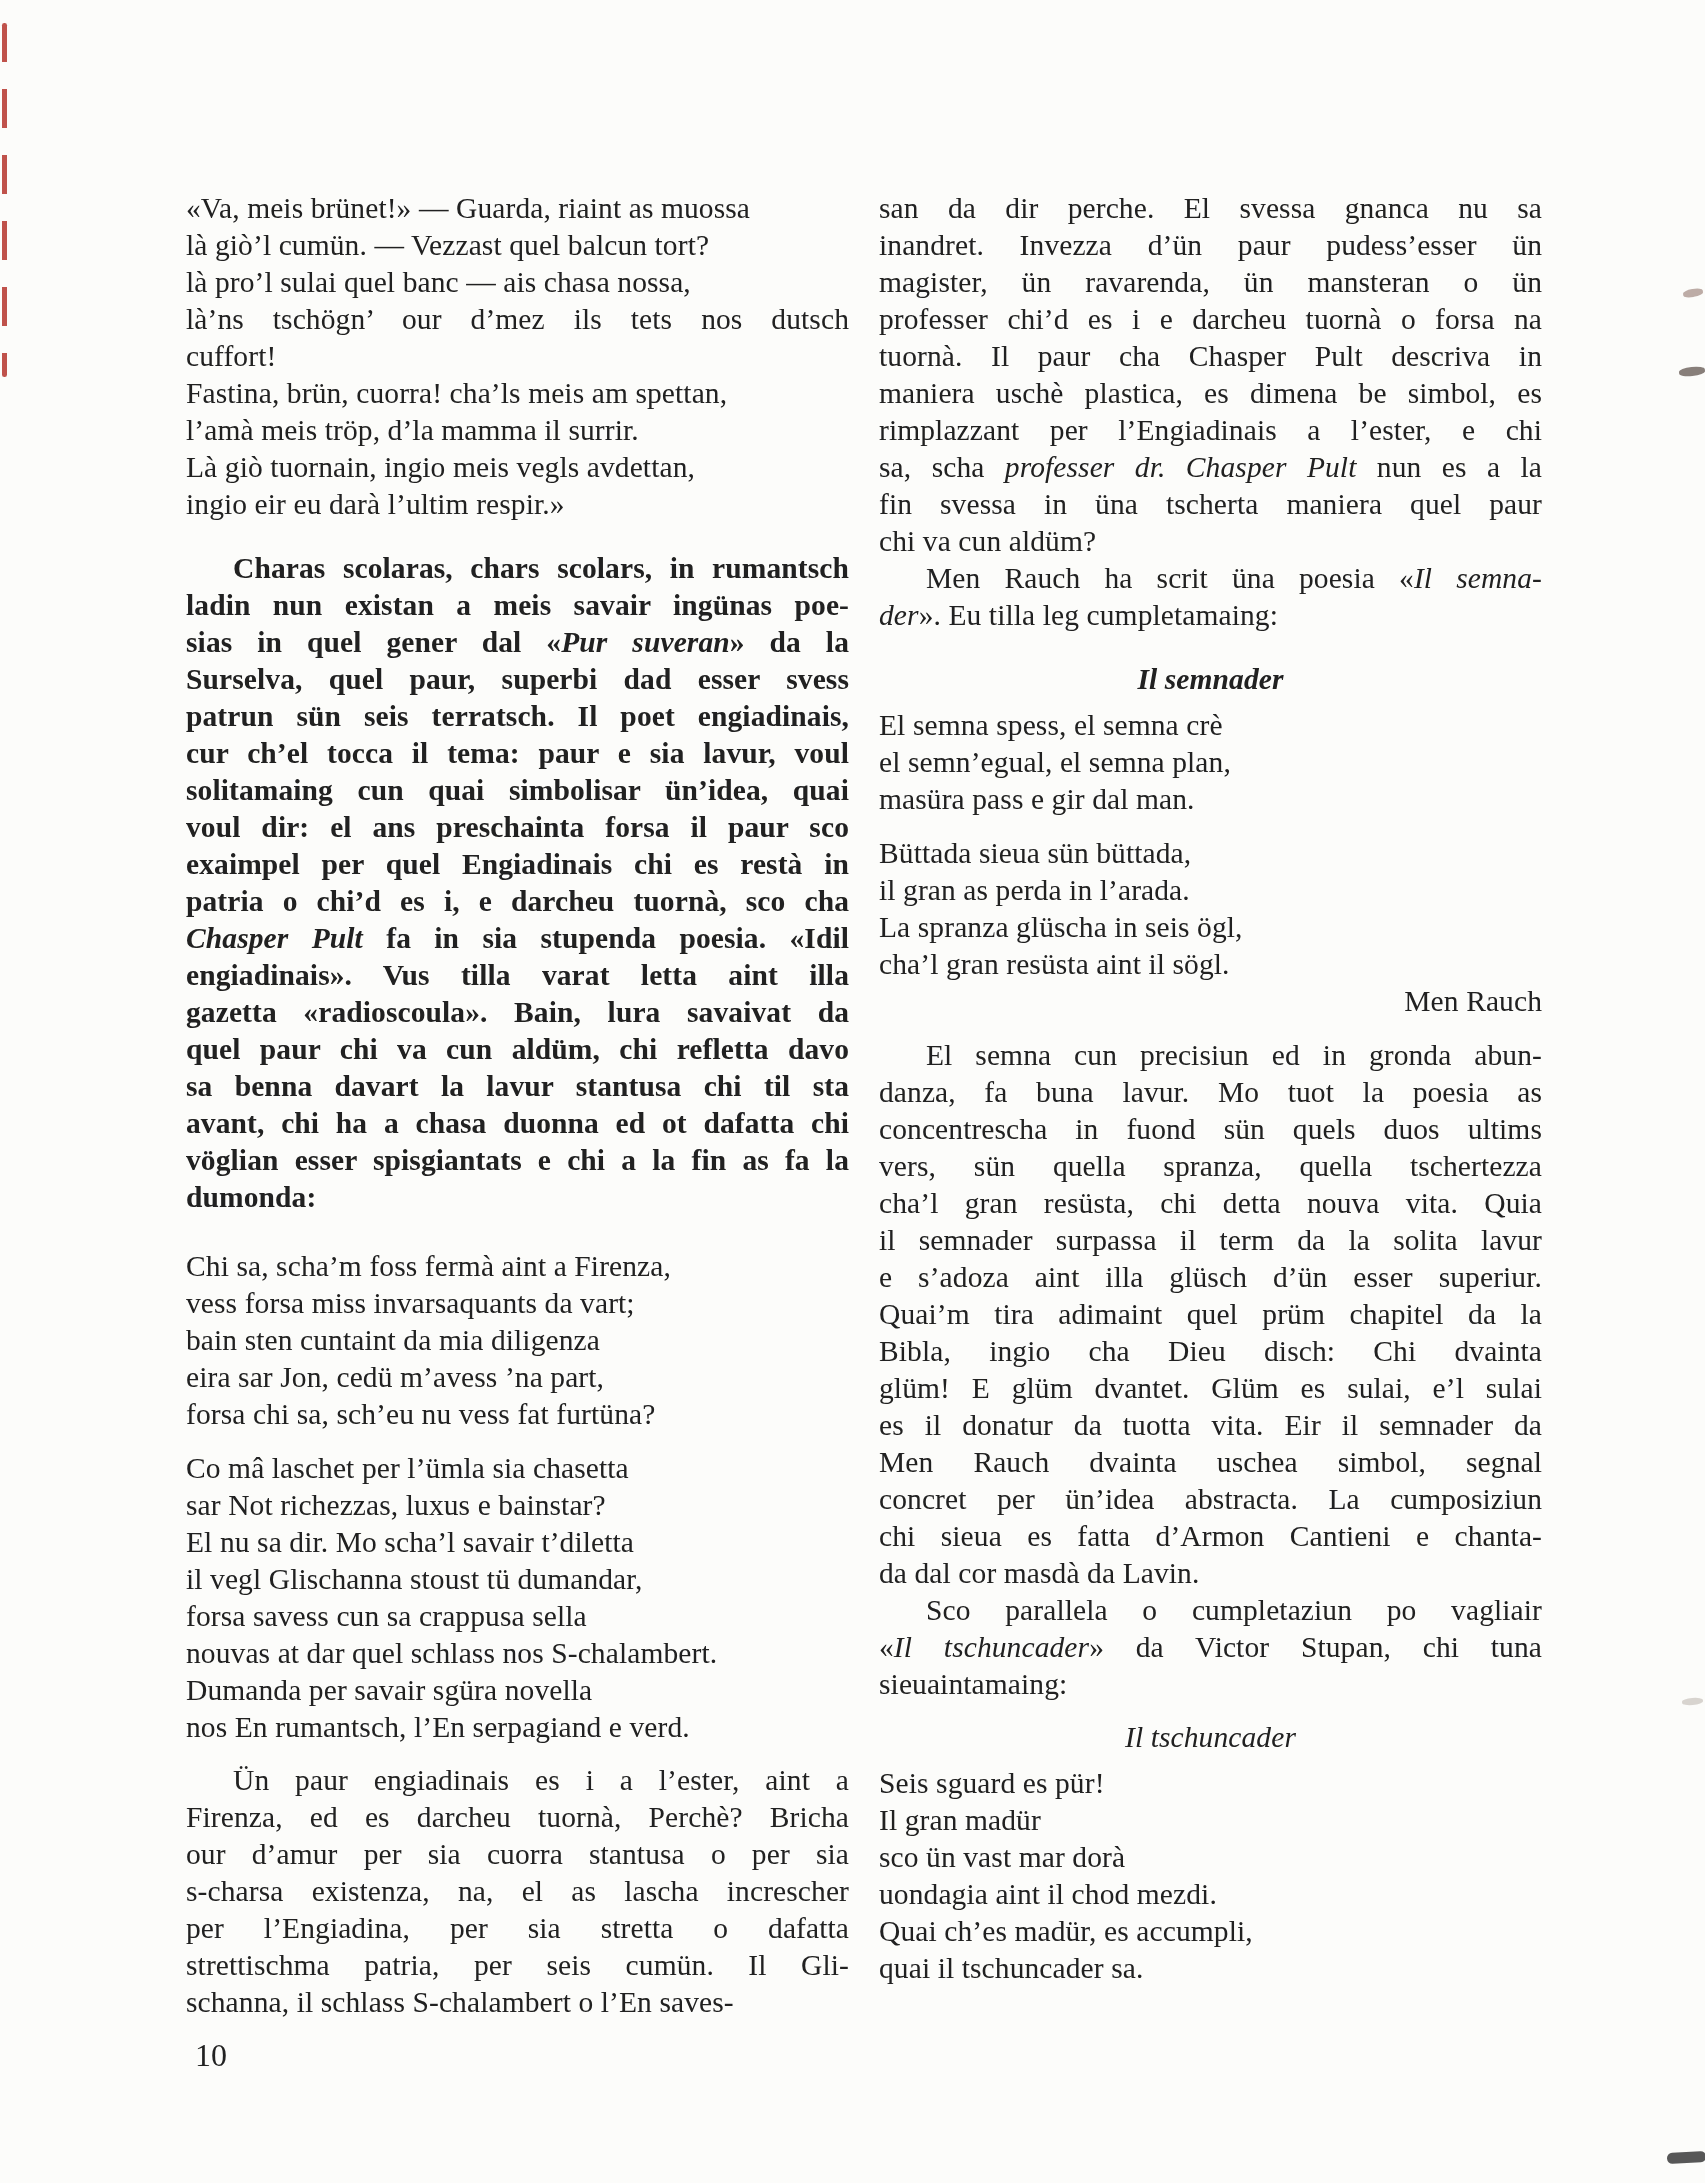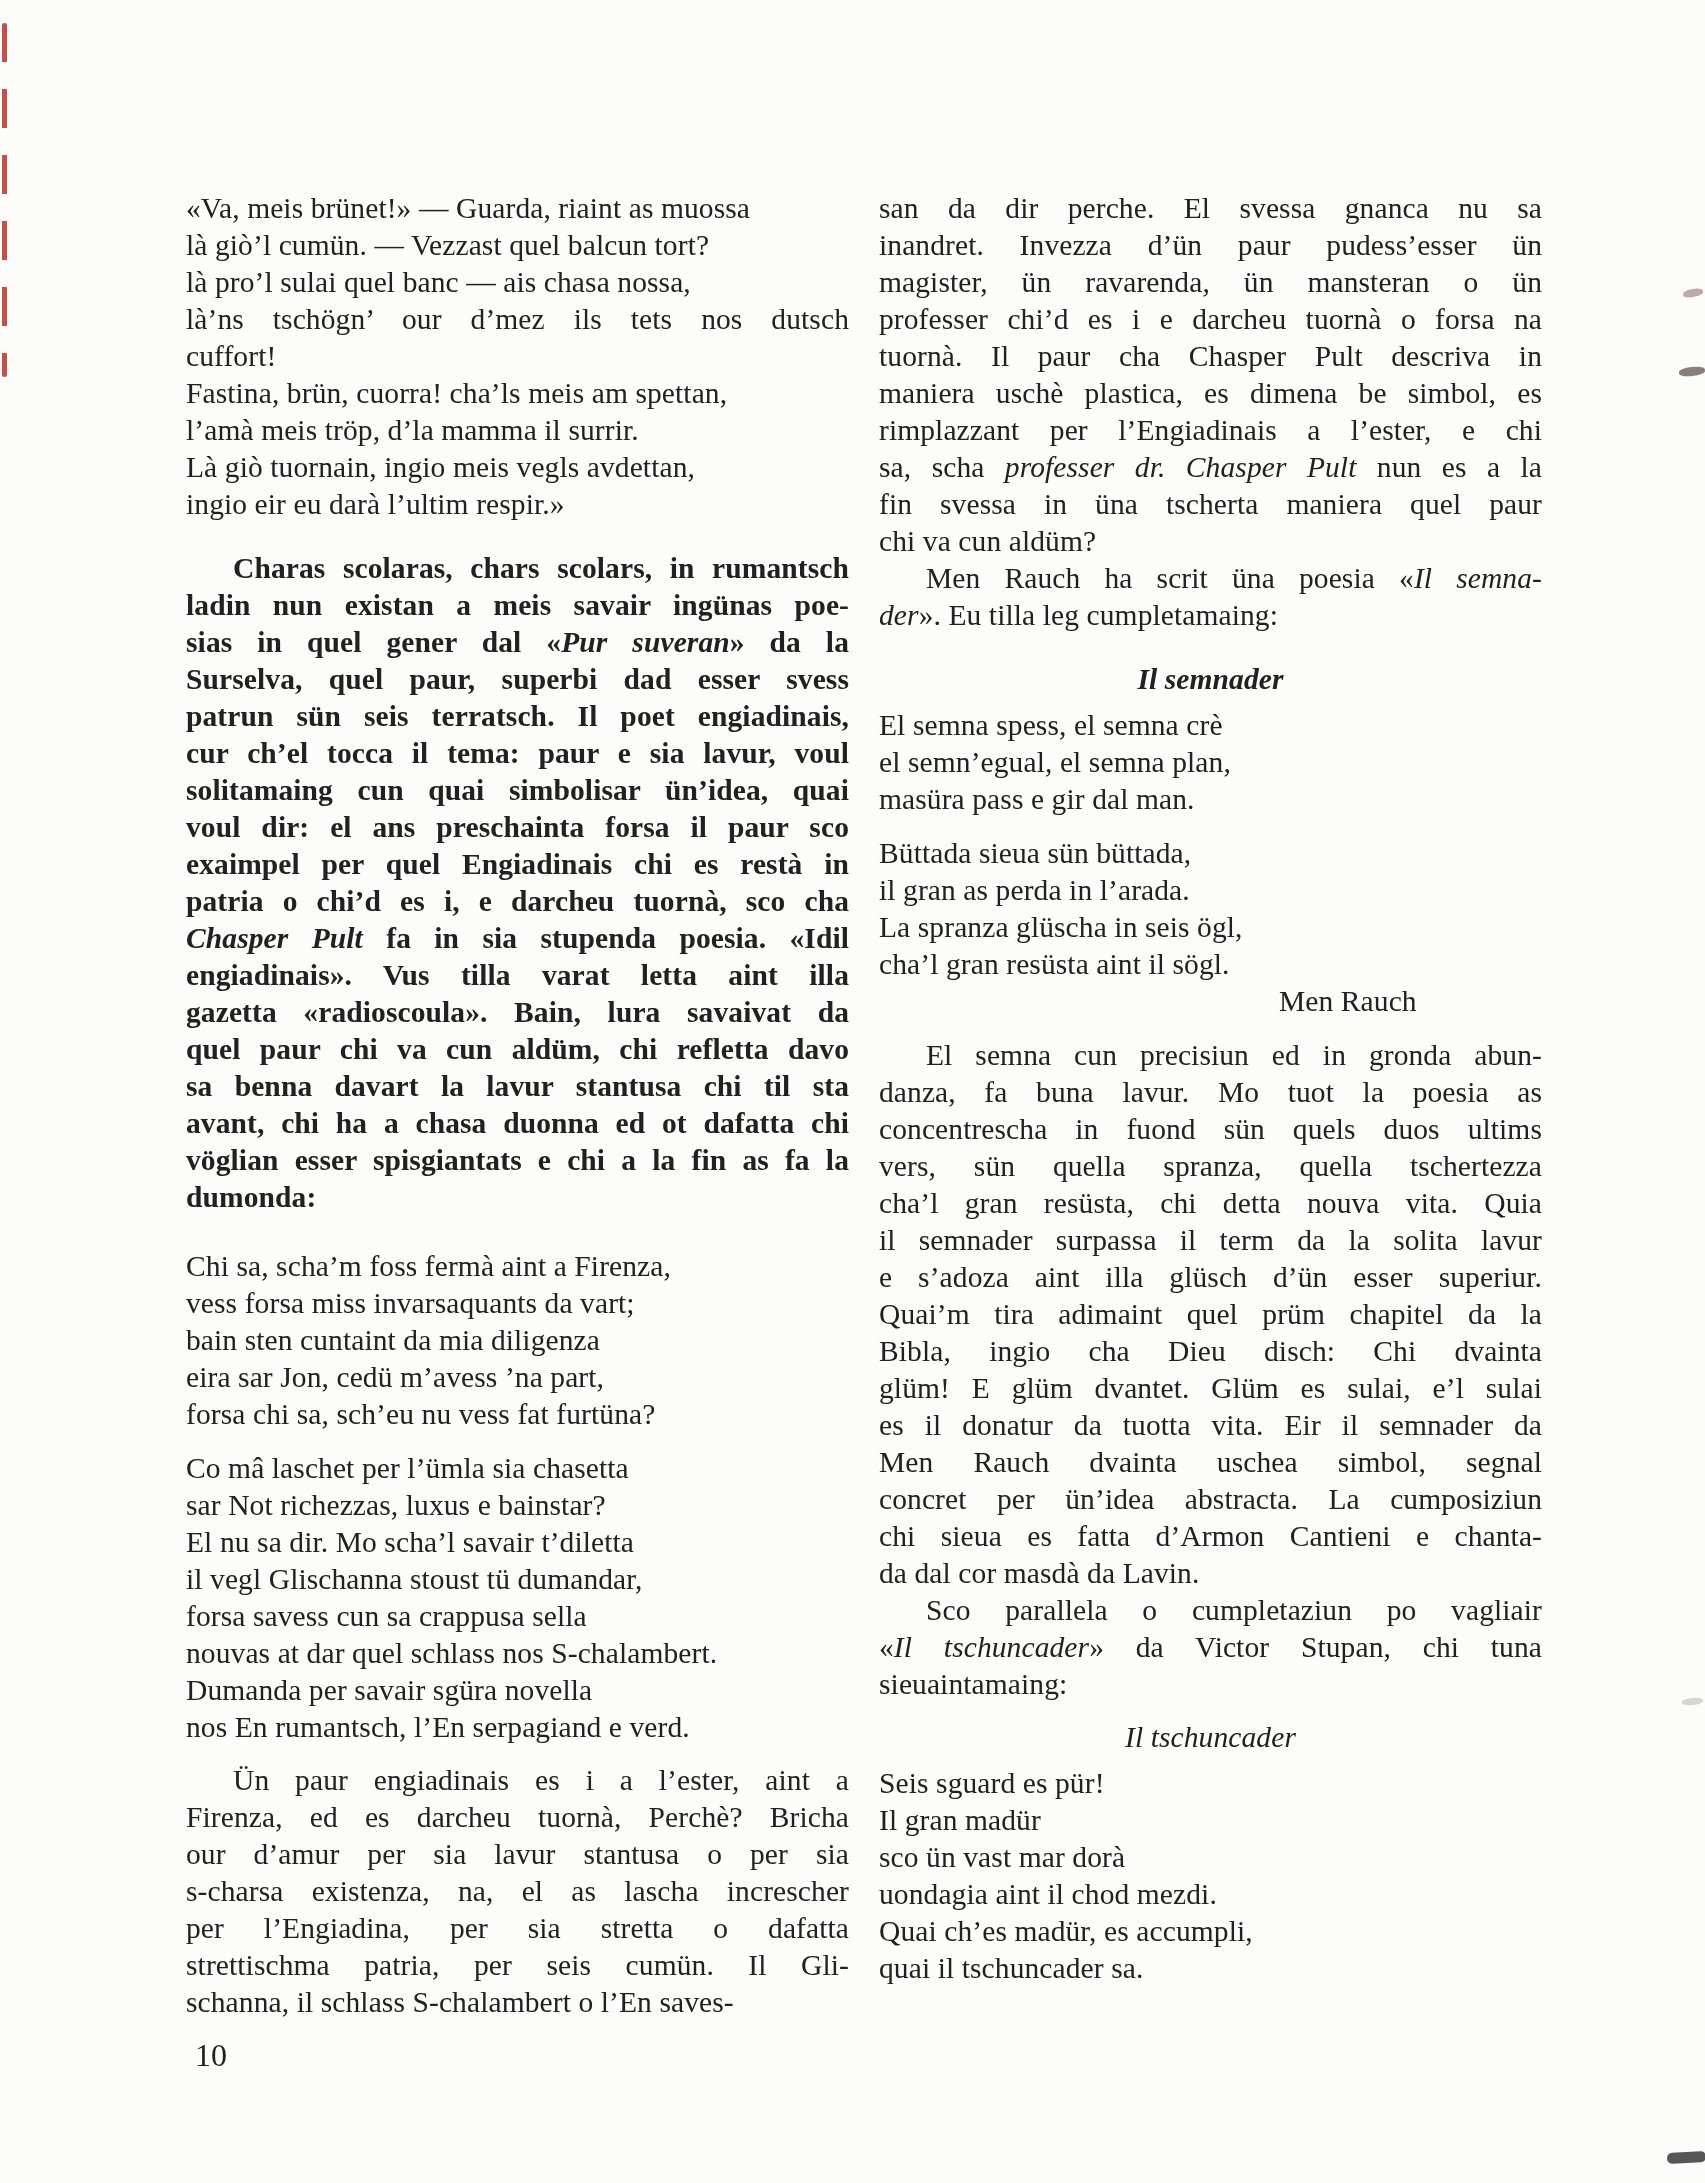--- a/index.html
+++ b/index.html
@@ -26,21 +26,21 @@
   .col-right{left:879px;}
   .block{margin:0;}
   .gap-xs{margin-top:17px;}
   .gap-s{margin-top:16.6px;}
   .gap-m{margin-top:27px;font-weight:bold;}
   .gap-l{margin-top:32px;}
   .line{text-align:left;white-space:normal;}
   .line.j{text-align:justify;text-align-last:justify;}
   .line.indent{text-indent:47px;}
   .heading{font-style:italic;text-align:center;margin-bottom:9px;}
-  .attribution{padding-left:400px;}
+  .attribution{padding-left:400px;text-align:right;}
   .page-number{
     position:absolute;left:195px;top:2037px;
     font-size:32px;line-height:36px;color:var(--ink);
   }
   
   .red-dashes{
     position:absolute;left:1.5px;top:23px;width:5.3px;height:354px;
     background:repeating-linear-gradient(to bottom,var(--red) 0 39px,transparent 39px 66px);
     opacity:.85;border-radius:2.3px;
   }
@@ -108,21 +108,21 @@
         <div class="line">El nu sa dir. Mo scha’l savair t’diletta</div>
         <div class="line">il vegl Glischanna stoust tü dumandar,</div>
         <div class="line">forsa savess cun sa crappusa sella</div>
         <div class="line">nouvas at dar quel schlass nos S-chalambert.</div>
         <div class="line">Dumanda per savair sgüra novella</div>
         <div class="line">nos En rumantsch, l’En serpagiand e verd.</div>
       </div>
       <div class="block prose gap-s">
         <div class="line j indent">Ün paur engiadinais es i a l’ester, aint a</div>
         <div class="line j">Firenza, ed es darcheu tuornà, Perchè? Bricha</div>
-        <div class="line j">our d’amur per sia lavur stantusa o per sia</div>
+        <div class="line j">our d’amur per sia cuorra stantusa o per sia</div>
         <div class="line j">s-charsa existenza, na, el as lascha increscher</div>
         <div class="line j">per l’Engiadina, per sia stretta o dafatta</div>
         <div class="line j">strettischma patria, per seis cumün. Il Gli-</div>
         <div class="line">schanna, il schlass S-chalambert o l’En saves-</div>
       </div>
     </div>
   <div class="col col-right" id="col-1">
       <div class="block prose">
         <div class="line j">san da dir perche. El svessa gnanca nu sa</div>
         <div class="line j">inandret. Invezza d’ün paur pudess’esser ün</div>

